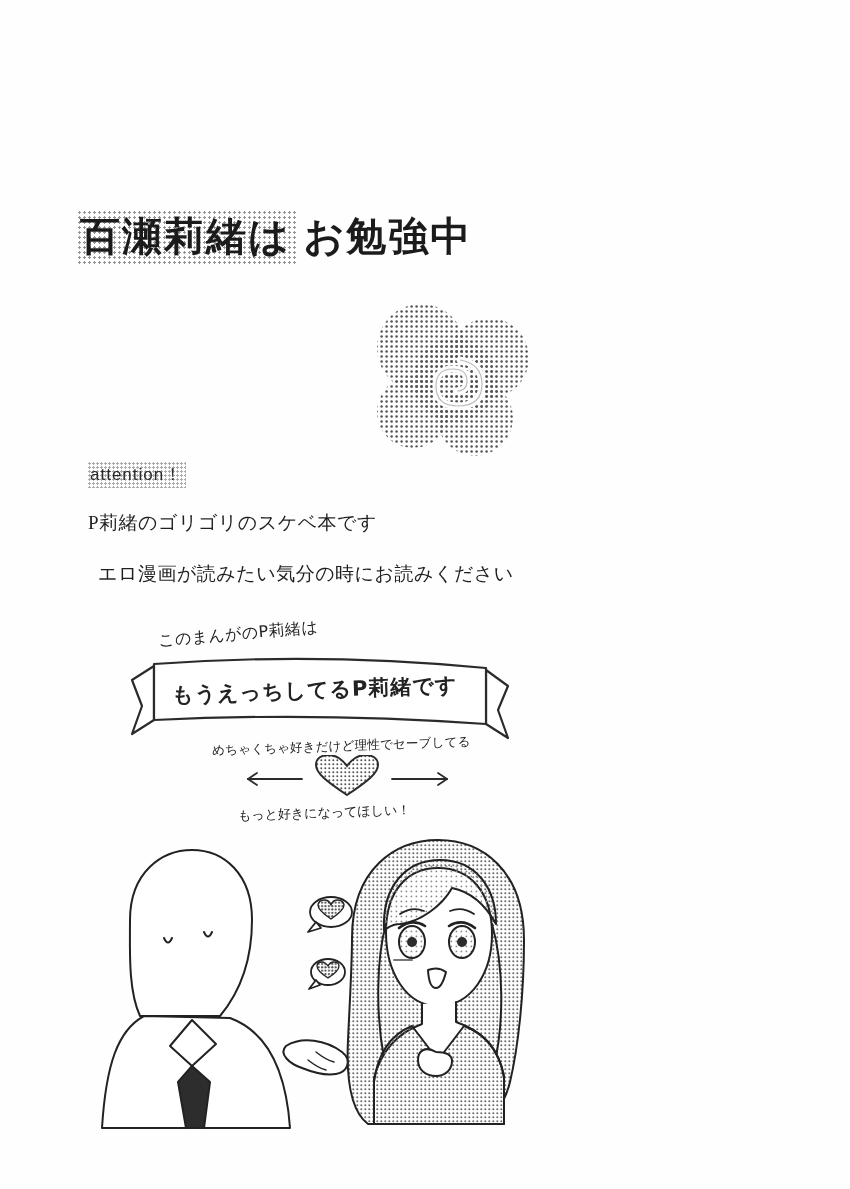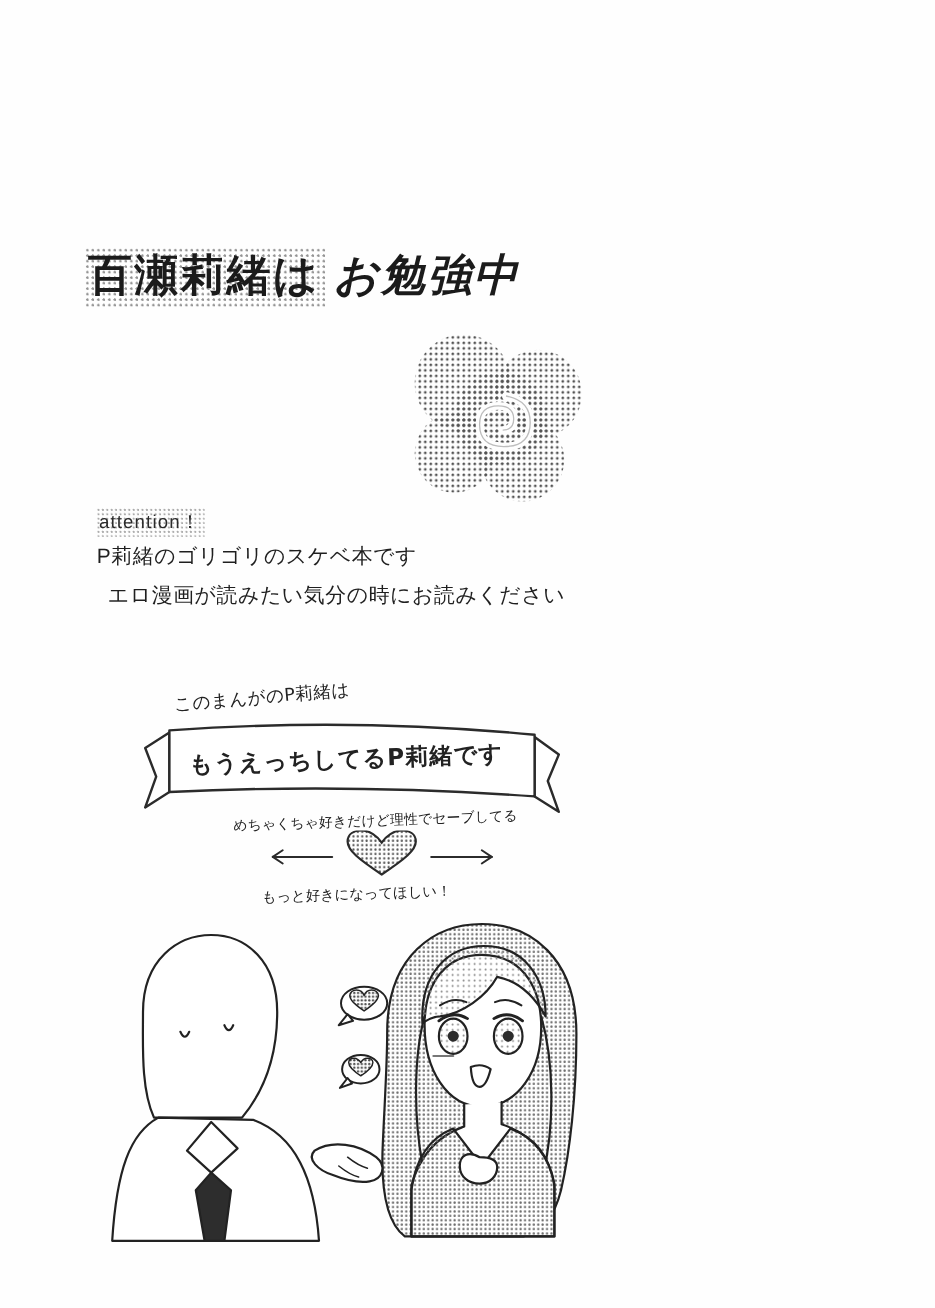--- a/index.html
+++ b/index.html
@@ -43,23 +43,22 @@
   .title-line-1 {
     
     display: inline-block;
     padding: 2px 6px 4px 2px;
     background:
       radial-gradient(circle at 1.5px 1.5px, rgba(60,60,60,0.55) 1.1px, rgba(0,0,0,0) 1.3px)
       0 0 / 5px 5px;
   }
   .title-line-2 {
     display: inline-block;
-    margin-top: 21px;
+    margin-top: 6px;
     padding: 2px 4px 4px 2px;
-    font-style: italic;
   }
 
   
   .cloud-deco {
     position: absolute;
     left: 355px;
     top: 300px;
     width: 200px;
     height: 165px;
     z-index: 1;
@@ -78,25 +77,25 @@
     font-size: 17px;
     letter-spacing: 1px;
     color: #2a2a2a;
     display: inline-block;
     padding: 1px 4px 2px 2px;
     background:
       radial-gradient(circle at 1.5px 1.5px, rgba(70,70,70,0.45) 1px, rgba(0,0,0,0) 1.2px)
       0 0 / 4px 4px;
   }
   .attention-line {
-    font-family: Liberation Sans, sans-serif;
+    font-family: Liberation Serif, serif;
     font-size: 19px;
     line-height: 1.62;
     color: #1f1f1f;
-    margin-top: 4px;
+    margin-top: 20px;
     letter-spacing: 0.5px;
   }
   .attention-line.indent { padding-left: 10px; }
 
   
   .banner-area {
     position: absolute;
     left: 120px;
     top: 618px;
     width: 520px;

